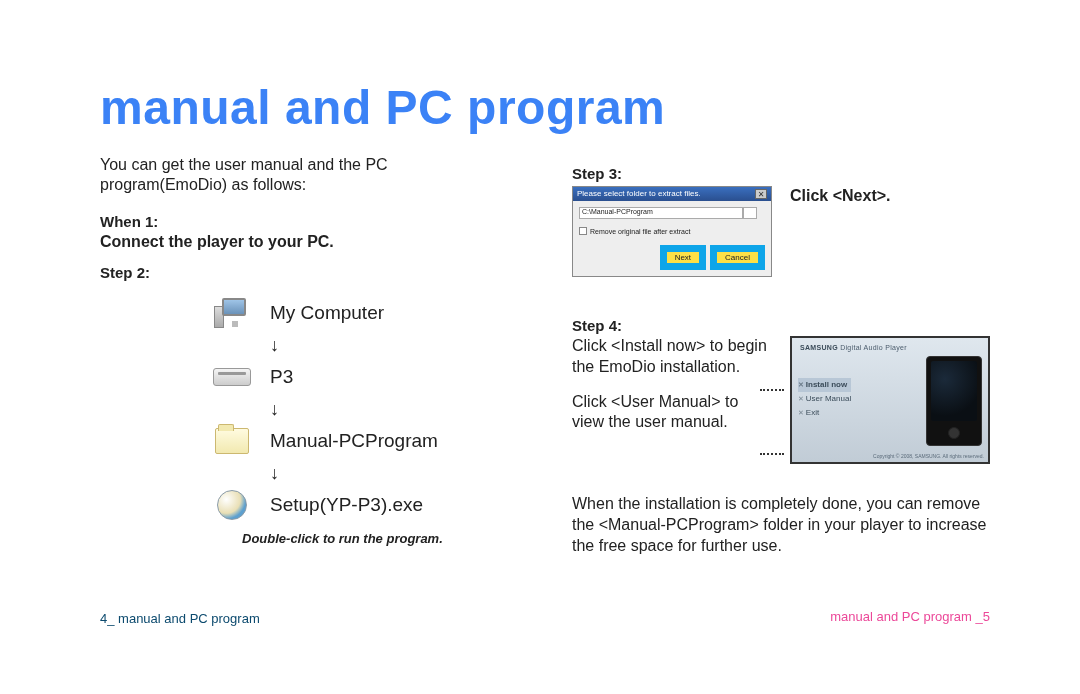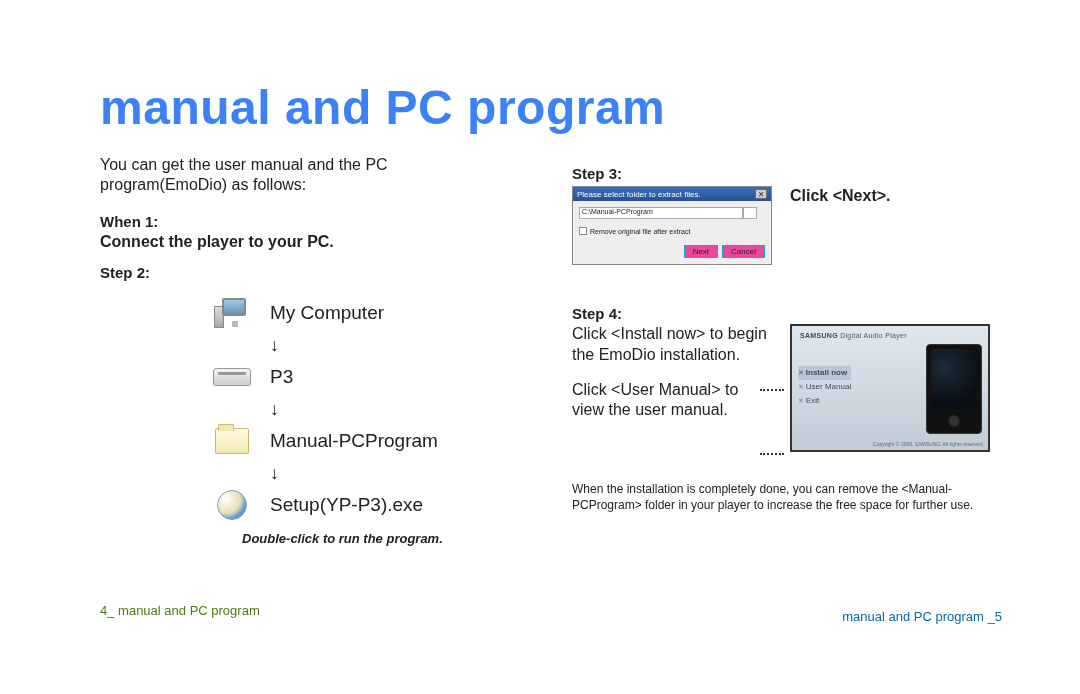--- a/index.html
+++ b/index.html
@@ -74,31 +74,31 @@
   .caption {
     font-style: italic;
     font-weight: bold;
     font-size: 13px;
     margin-left: 32px;
     margin-top: 4px;
     line-height: 1.3;
   }
   .footer-left {
     position: absolute;
-    bottom: 76px;
+    bottom: 68px;
     left: 100px;
     font-size: 13px;
-    color: #4d7c0f;
+    color: #0c4a6e;
   }
   .footer-right {
     position: absolute;
     bottom: 70px;
-    right: 78px;
+    right: 90px;
     font-size: 13px;
-    color: #0369a1;
+    color: #ec4899;
   }
 
   
   .right-top {
     display: flex;
     align-items: flex-start;
     gap: 18px;
     margin-top: 4px;
     margin-bottom: 40px;
   }
@@ -107,21 +107,20 @@
     border: 1px solid #888;
     background: #f0f0f0;
     font-size: 8px;
   }
   .dialog-title {
     background: linear-gradient(#3a6fbf,#2a4f8f);
     color: #fff;
     padding: 2px 4px;
     display: flex;
     justify-content: space-between;
-    align-items: center;
     font-size: 8px;
   }
   .dialog-close {
     width: 12px; height: 10px; background: #ccc; border: 1px solid #666;
     display: flex; align-items: center; justify-content: center; font-size: 8px; color: #333;
   }
   .dialog-body {
     padding: 6px;
     background: #eee;
   }
@@ -141,21 +140,21 @@
     vertical-align: top;
   }
   .chk-row {
     margin-top: 6px; font-size: 7px; display: flex; align-items: center; gap: 3px;
   }
   .chk { width: 8px; height: 8px; border: 1px solid #888; background: #fff; }
   .dialog-btns {
     display: flex; justify-content: flex-end; gap: 4px; margin-top: 10px;
   }
   .win-btn {
-    border: 1px solid #0ea5e9; background: #ec4899; padding: 1px 8px; font-size: 8px;
+    border: 7px solid #0ea5e9; background: #fde047; padding: 1px 8px; font-size: 8px;
   }
 
   .right-row-4 {
     display: flex;
     align-items: flex-start;
     gap: 18px;
   }
   .step4-text {
     flex: 0 0 200px;
     font-size: 16px;
@@ -235,21 +234,21 @@
   }
   .dotted-connector-2 {
     border-top: 2px dotted #333;
     width: 24px;
     position: absolute;
     top: 453px;
     left: 760px;
   }
 
   .finish-text {
-    font-size: 12px;
+    font-size: 16px;
     line-height: 1.3;
     margin-top: 30px;
   }
 
   
   .icon-monitor {
     width: 36px; height: 30px; position: relative;
   }
   .icon-monitor .screen { position: absolute; left: 8px; top: 0; width: 24px; height: 18px; border: 2px solid #888; background: linear-gradient(#9fc4e7,#6a92b9); border-radius: 2px; }
   .icon-monitor .tower { position: absolute; left: 0; bottom: 0; width: 10px; height: 22px; background: linear-gradient(#ddd,#aaa); border: 1px solid #888; }

